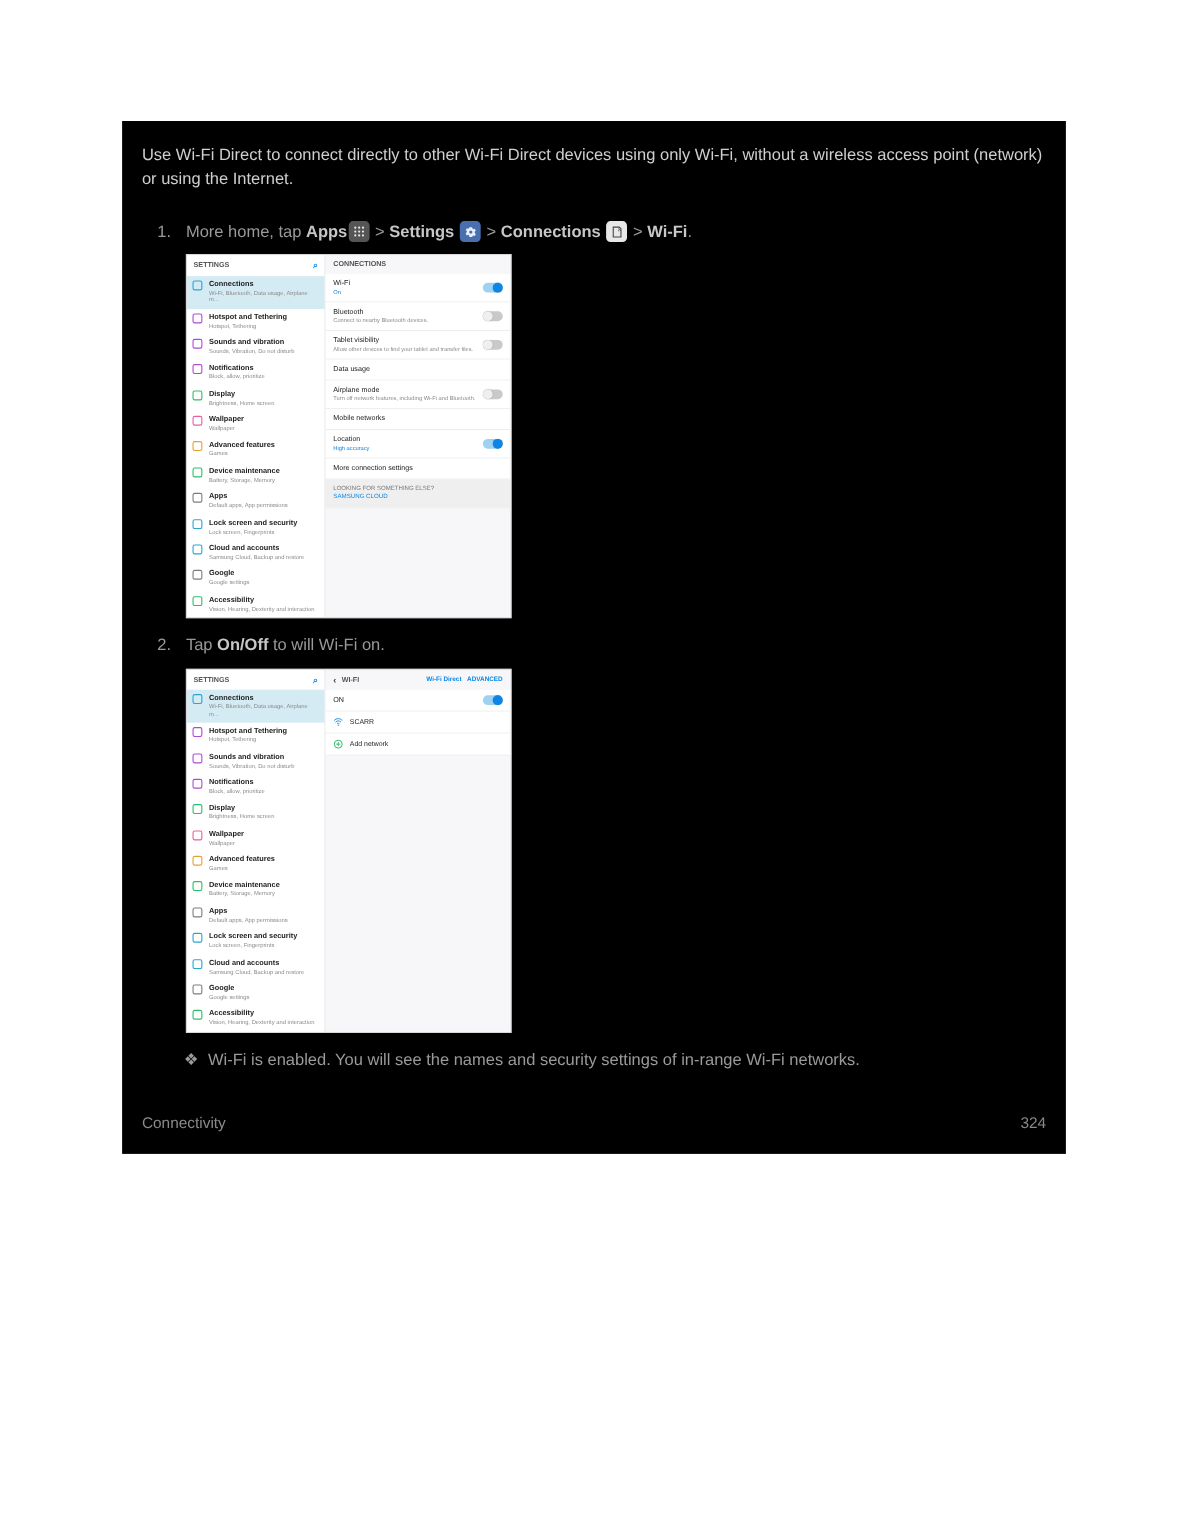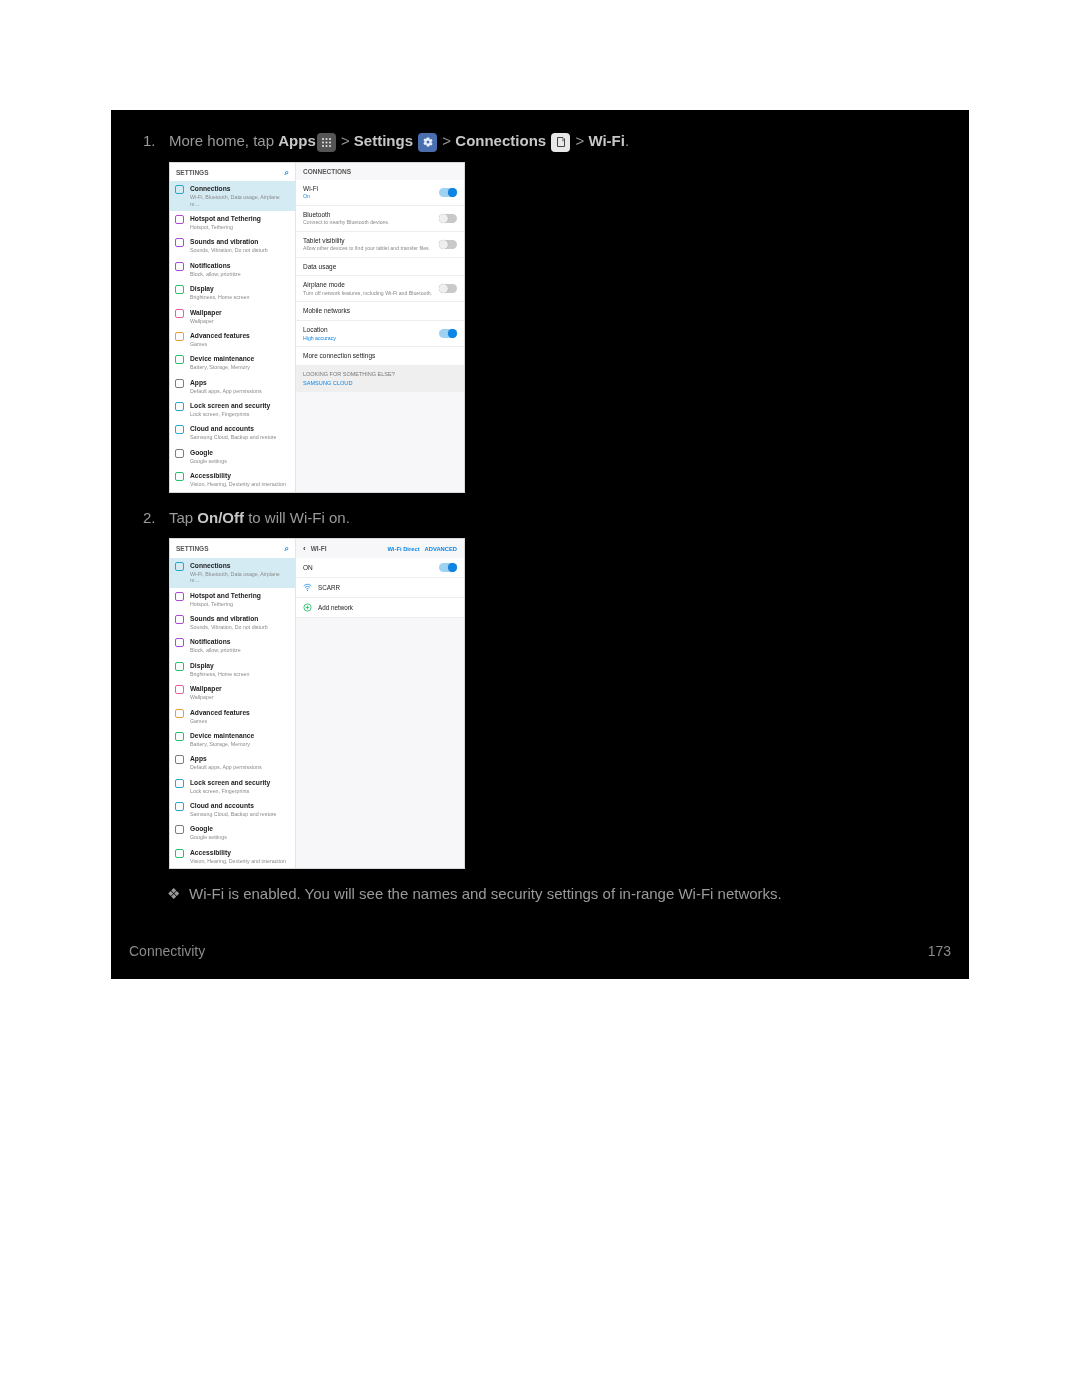--- a/index.html
+++ b/index.html
@@ -141,20 +141,21 @@
     display:flex;justify-content:space-between;
     padding:24px 18px 0;
     color:#8a8a8a;font-size:14px;
   }
 </style>
 </head>
 <body>
 
 <div class="page">
 
+  <p class="intro">Use Wi-Fi Direct to connect directly to other Wi-Fi Direct devices using only Wi-Fi, without a wireless access point (network) or using the Internet.</p>
 
   <ol class="steps">
 
     <li>
       <span class="num">1.</span>
       <span class="step-text">
         <span>More home, tap </span><b>Apps</b><span class="icon-box">
             <svg width="11" height="11" viewBox="0 0 11 11">
               <g fill="#e8e8e8">
                 <circle cx="2" cy="2" r="1"></circle>
@@ -434,15 +435,15 @@
           </div>
         </div>
       </div>
 
       <p class="bullet-row">Wi-Fi is enabled. You will see the names and security settings of in-range Wi-Fi networks.</p>
     </li>
   </ol>
 
   <div class="footer">
     <span>Connectivity</span>
-    <span>173</span>
+    <span>324</span>
   </div>
 </div>
 
 </body></html>

